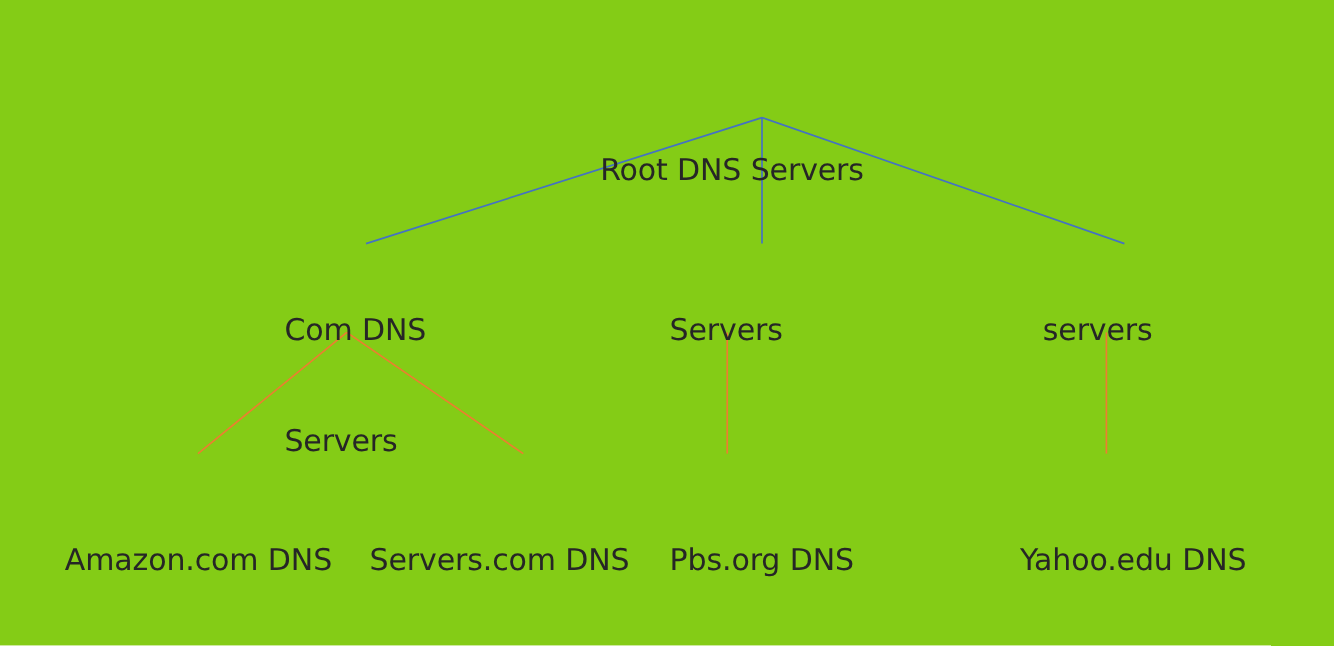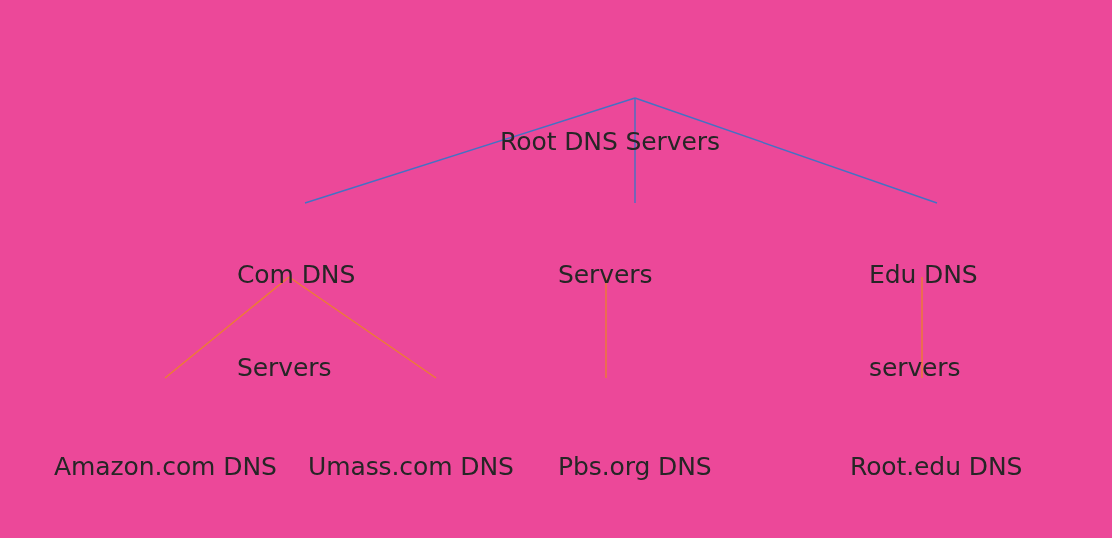--- a/index.html
+++ b/index.html
@@ -4,21 +4,21 @@
 <style>
   html, body {
     margin: 0;
     padding: 0;
     background: #ffffff;
   }
   #canvas {
     position: relative;
     width: 1112px;
     height: 538px;
-    background: #ec4899;
+    background: #84cc16;
     overflow: hidden;
     font-family: "DejaVu Sans", "Liberation Sans", sans-serif;
   }
   #edge-layer {
     position: absolute;
     left: 0;
     top: 0;
     width: 1112px;
     height: 538px;
     pointer-events: none;
@@ -64,37 +64,36 @@
   <div class="node" id="node-tld-0" style="top: 197px; left: 237px;">
     <span class="node-line">Com DNS</span>
     <span class="node-line">Servers</span>
   </div>
 
   <div class="node" id="node-tld-1" style="top: 197px; left: 558px;">
     <span class="node-line">Servers</span>
   </div>
 
   <div class="node" id="node-tld-2" style="top: 197px; left: 869px;">
-    <span class="node-line">Edu DNS</span>
     <span class="node-line">servers</span>
   </div>
 
   <div class="node" id="node-auth-0" style="top: 389px; left: 54px;">
     <span class="node-line">Amazon.com DNS</span>
     
   </div>
 
   <div class="node" id="node-auth-1" style="top: 389px; left: 308px;">
-    <span class="node-line">Umass.com DNS</span>
+    <span class="node-line">Servers.com DNS</span>
     
   </div>
 
   <div class="node" id="node-auth-2" style="top: 389px; left: 558px;">
     <span class="node-line">Pbs.org DNS</span>
     
   </div>
 
   <div class="node" id="node-auth-3" style="top: 389px; left: 850px;">
-    <span class="node-line">Root.edu DNS</span>
+    <span class="node-line">Yahoo.edu DNS</span>
     
   </div>
 
 </div>
 
 </body></html>

